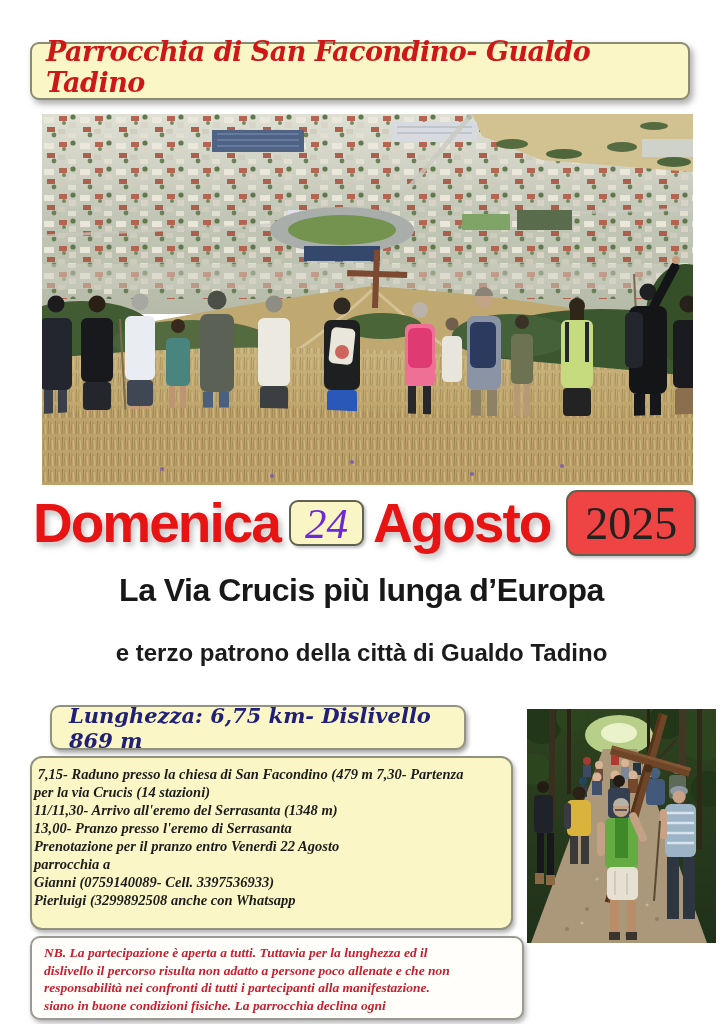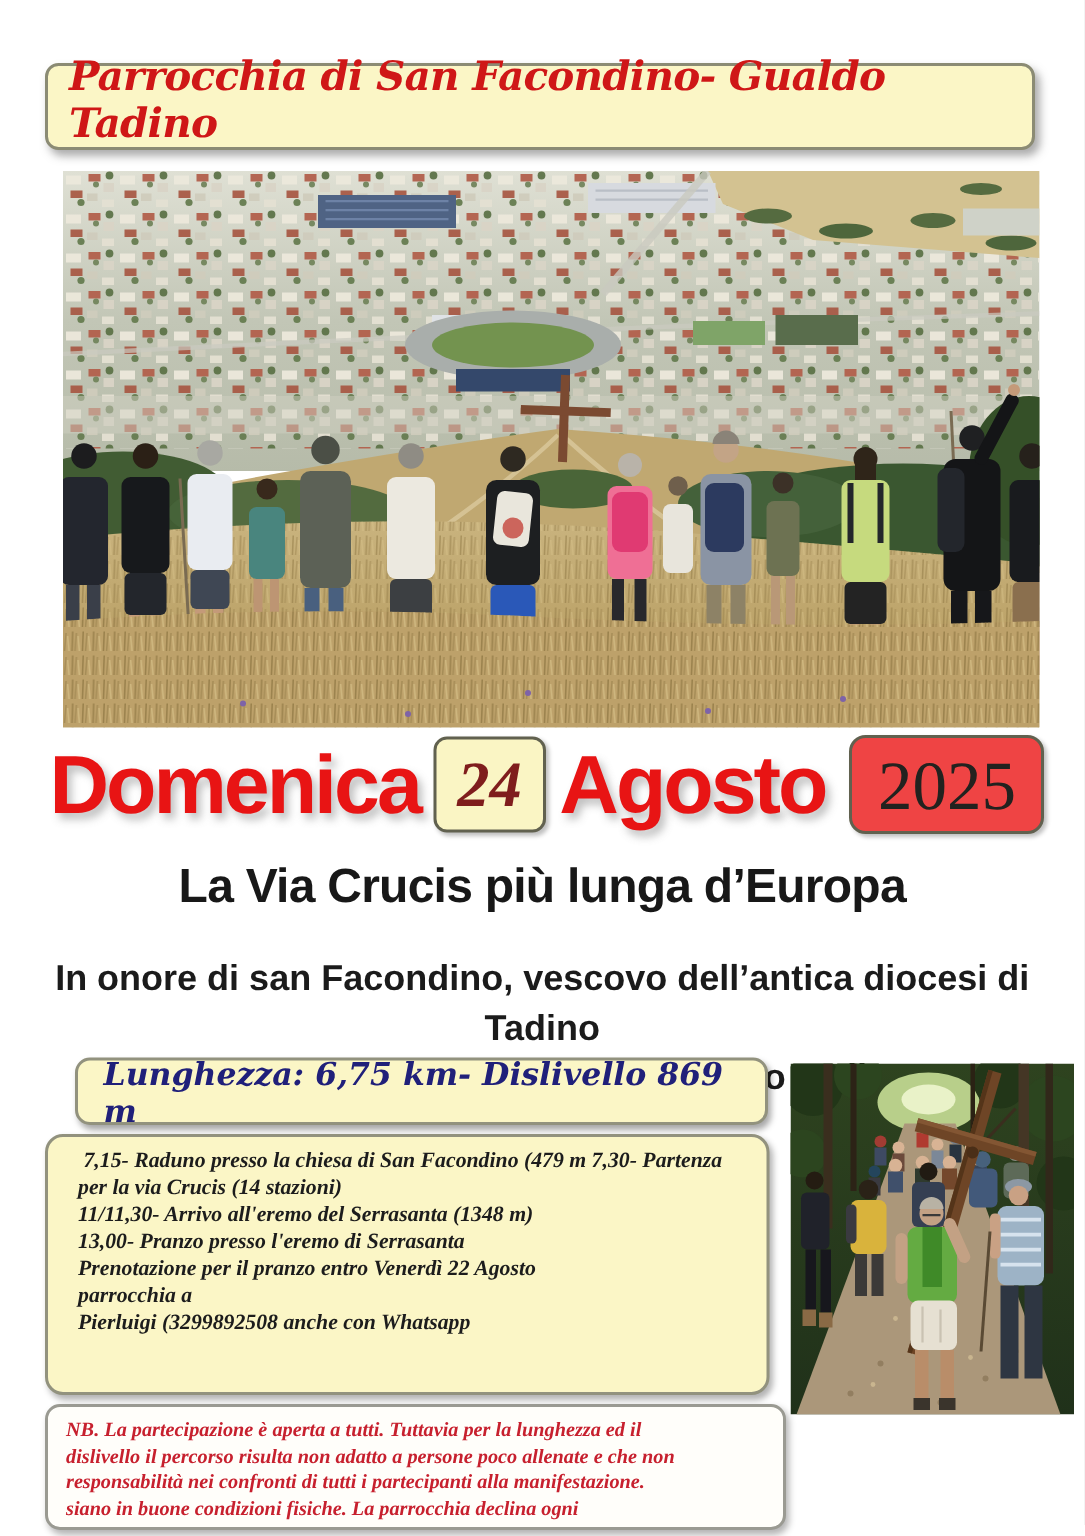--- a/index.html
+++ b/index.html
@@ -29,56 +29,56 @@
   .photo-main svg,.photo-side svg{display:block;width:100%;height:100%;}
   .date-row{
     position:absolute;left:33px;top:486px;width:680px;height:74px;
     display:flex;align-items:center;
   }
   .weekday,.month{
     font-weight:bold;font-size:55px;color:var(--date-red);letter-spacing:-2px;
     text-shadow:3px 4px 6px rgba(110,110,110,.45);
   }
   .daybox{
-    margin-left:9px;height:64px;padding:0 14px;display:flex;align-items:center;
+    margin-left:9px;height:46px;padding:0 14px;display:flex;align-items:center;
     background:#faf5c4;border:2px solid #61614f;border-radius:9px;
     box-shadow:2px 2px 3px rgba(0,0,0,.25);
-    font-family:"Liberation Serif",serif;font-style:italic;font-weight:bold;
-    font-size:43px;color:#7f1d1d;
+    font-family:"Liberation Serif",serif;font-style:italic;font-weight:normal;
+    font-size:43px;color:#6d28d9;
   }
   .month{margin-left:9px;}
   .yearbox{
     margin-left:16px;height:66px;padding:0 17px;display:flex;align-items:center;
     background:#ef4444;border:2px solid #61614f;border-radius:11px;
     box-shadow:2px 2px 3px rgba(0,0,0,.25);
     font-family:"Liberation Serif",serif;font-size:46px;color:#22221f;
   }
   .headline{
     position:absolute;left:0;top:572px;width:723px;text-align:center;
     font-weight:bold;font-size:32px;color:#181818;letter-spacing:-0.5px;
   }
   .dedication{
     position:absolute;left:0;top:636px;width:723px;text-align:center;
     font-weight:bold;font-size:24px;color:var(--text-dark);line-height:33px;
   }
   .stats-box{
-    position:absolute;left:50px;top:705px;width:462px;height:45px;
+    position:absolute;left:50px;top:705px;width:416px;height:45px;
     background:var(--box-yellow);border:2px solid #92927e;border-radius:10px;
     box-shadow:2px 3px 4px rgba(0,0,0,.35);
     display:flex;align-items:center;padding-left:17px;
   }
   .stats-box span{
     font-family:"DejaVu Serif",serif;font-style:italic;font-weight:bold;
     font-size:21px;color:var(--stats-navy);
   }
   .schedule-box{
     position:absolute;left:30px;top:756px;width:483px;height:174px;
     background:var(--box-yellow);border:2px solid #92927e;border-radius:12px;
     box-shadow:2px 3px 4px rgba(0,0,0,.3);
-    padding:7px 10px 0 20px;
+    padding:7px 10px 0 2px;
     font-family:"Liberation Serif",serif;font-style:italic;font-weight:bold;
     font-size:14.5px;color:#1c1c1c;line-height:18px;
   }
   .sched-line{white-space:pre;}
   .notice-box{
     position:absolute;left:30px;top:936px;width:494px;height:84px;
     background:#fffefa;border:2px solid #9a9a92;border-radius:10px;
     box-shadow:2px 3px 5px rgba(0,0,0,.3);
     padding:6px 12px 0 12px;
     font-family:"Liberation Serif",serif;font-style:italic;font-weight:bold;
@@ -284,35 +284,35 @@
       </span>
     <span class="month">Agosto</span>
     <span class="yearbox">
         <span>2025</span>
       </span>
   </div>
 
   <div class="headline">La Via Crucis più lunga d’Europa</div>
 
   <div class="dedication">
-    <div>In onore di san Facondino, vescovo dell’antica diocesi di Tadino</div>
     <div>e terzo patrono della città di Gualdo Tadino</div>
   </div>
 
   <div class="stats-box">
     <span>Lunghezza: 6,75 km- Dislivello 869 m</span>
   </div>
 
   <div class="schedule-box">
     <div class="sched-line"> 7,15- Raduno presso la chiesa di San Facondino (479 m 7,30- Partenza</div>
     <div class="sched-line">per la via Crucis (14 stazioni)</div>
     <div class="sched-line">11/11,30- Arrivo all'eremo del Serrasanta (1348 m)</div>
     <div class="sched-line">13,00- Pranzo presso l'eremo di Serrasanta</div>
     <div class="sched-line">Prenotazione per il pranzo entro Venerdì 22 Agosto</div>
     <div class="sched-line">parrocchia a</div>
+    <div class="sched-line">Gianni (0759140089- Cell. 3397536933)</div>
     <div class="sched-line">Pierluigi (3299892508 anche con Whatsapp</div>
   </div>
 
   <div class="photo-side">
     <svg viewBox="0 0 189 234" preserveAspectRatio="none">
       <defs>
         <linearGradient id="forG" x1="0" y1="0" x2="0" y2="1">
           <stop offset="0" stop-color="#2e431f"></stop>
             <stop offset="1" stop-color="#20311a"></stop>
         </linearGradient>

